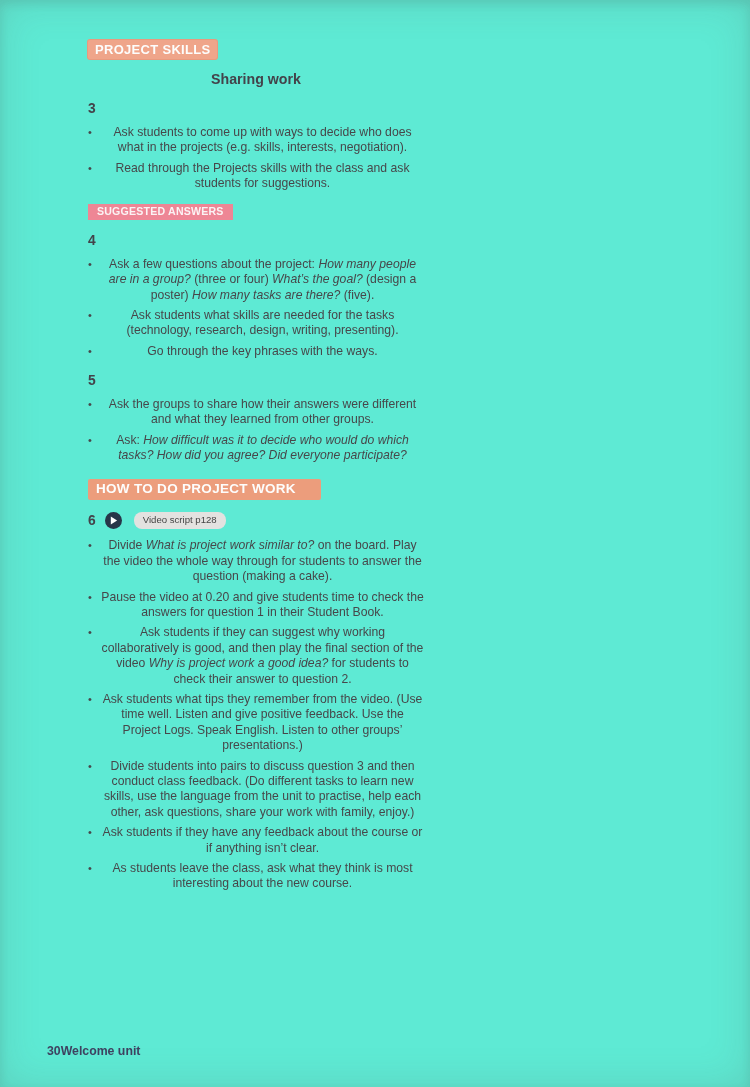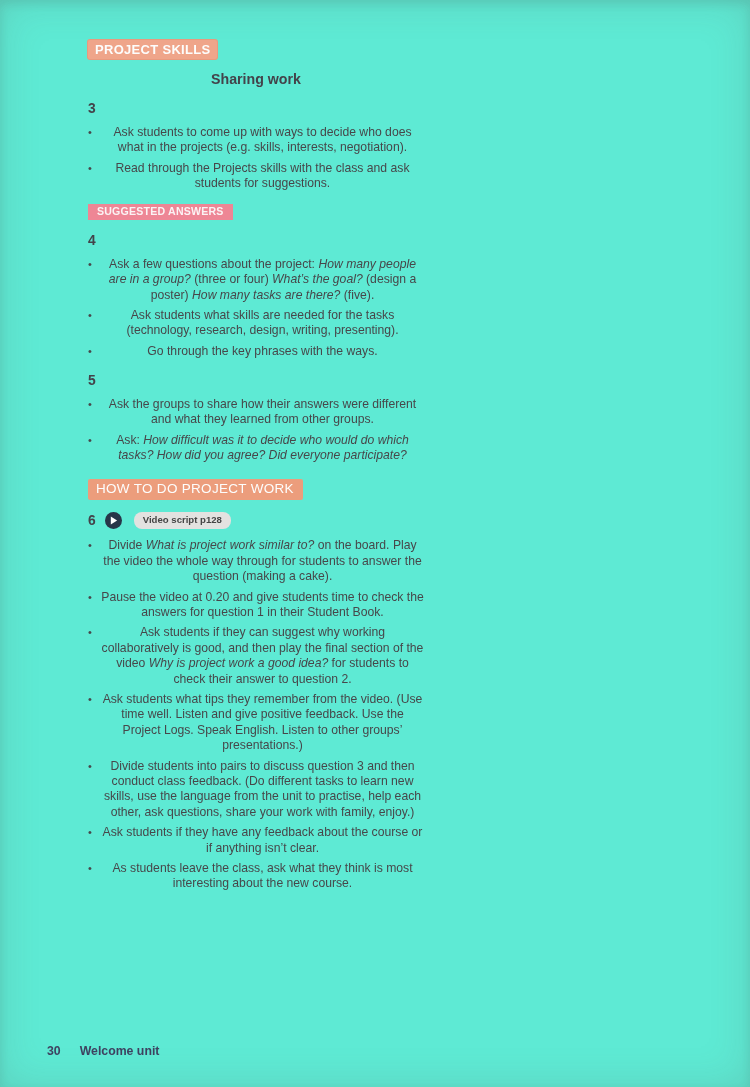--- a/index.html
+++ b/index.html
@@ -31,24 +31,24 @@
     letter-spacing:.3px;
     padding:3px 7px 3px 7px;
     border-radius:2px;
     box-shadow:0 0 0 1px #e89a7e;
     margin-bottom:13px;
   }
   .section-bar{
     display:inline-block;
     background:#ec9d7c;
     color:#fdfdfc;
-    font-weight:normal;
+    font-weight:bold;
     font-size:13.5px;line-height:14px;
     letter-spacing:.3px;
-    padding:3px 9px 4px 8px;
+    padding:3px 25px 4px 8px;
     border-radius:2px;
     margin:3px 0 12px 0;
   }
   .subheading{
     font-weight:bold;
     font-size:14.2px;
     color:#43434a;
     margin:0 0 14px 0;
     text-align:center;
   }
@@ -98,21 +98,21 @@
     border-radius:50%;
     background:#273649;
     display:flex;align-items:center;justify-content:center;
     margin-right:12px;
   }
   .play-btn svg{display:block;}
   .video-pill{
     display:inline-block;
     background:#e3e2e0;
     color:#454545;
-    font-weight:bold;
+    font-weight:normal;
     font-size:9.6px;line-height:10px;
     padding:3px 9px 4px 9px;
     border-radius:8px;
   }
   .answers-block{margin-top:2px;}
   .answer-line{
     display:flex;
     font-weight:bold;
     color:#414146;
     margin:0 0 1px 0;
@@ -120,21 +120,21 @@
   .ans-num{margin-right:9px;white-space:nowrap;}
   .footer{
     position:absolute;
     left:47px;top:1044px;
     display:flex;
     align-items:baseline;
     color:#3e4260;
     font-weight:bold;
     font-size:12.3px;
   }
-  .footer .page-num{margin-right:19px;text-align:center;}
+  .footer .page-num{text-align:center;}
 </style>
 </head>
 <body>
 
 <div class="page">
   <div class="content">
 
     <div>
       <span class="tag-badge">PROJECT SKILLS</span>
     </div>

